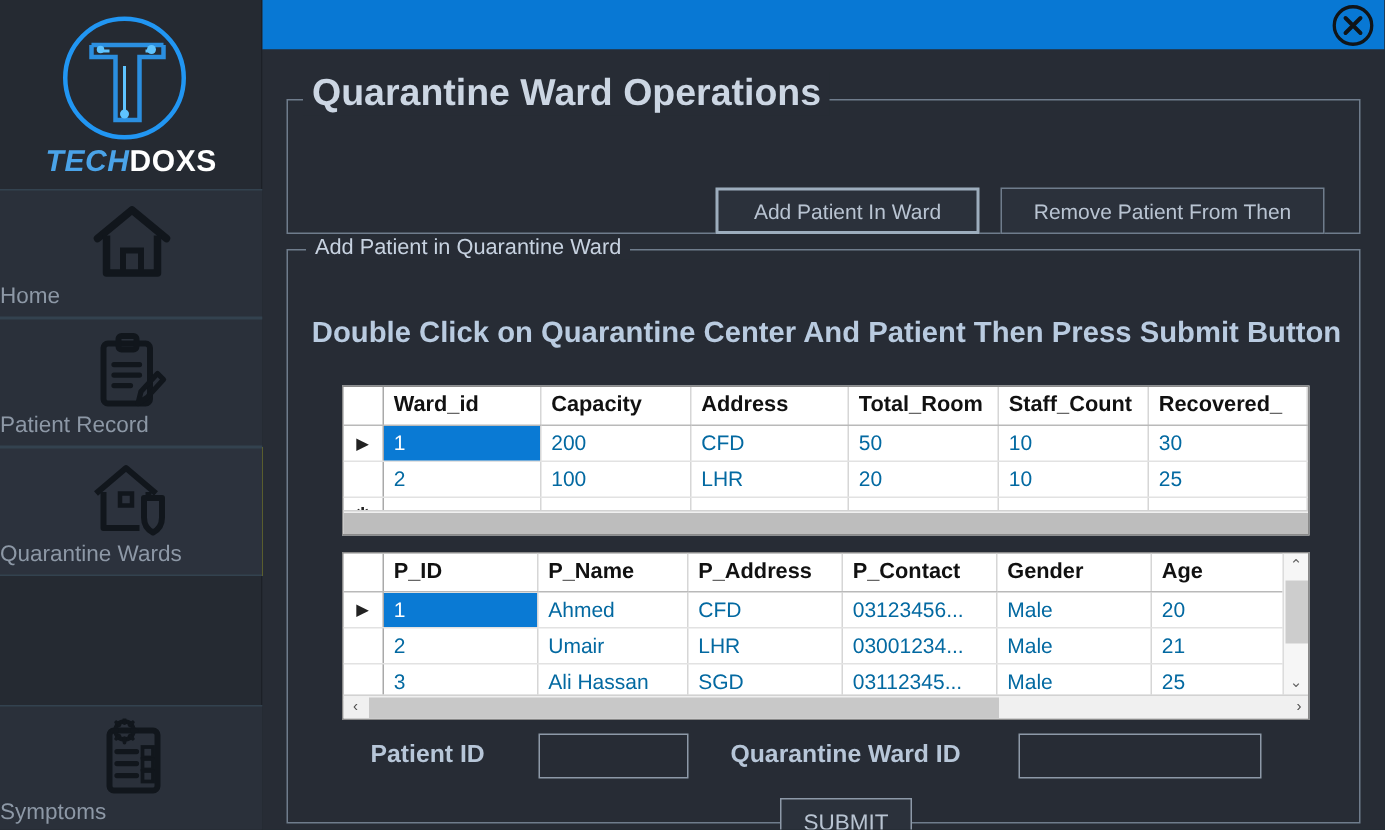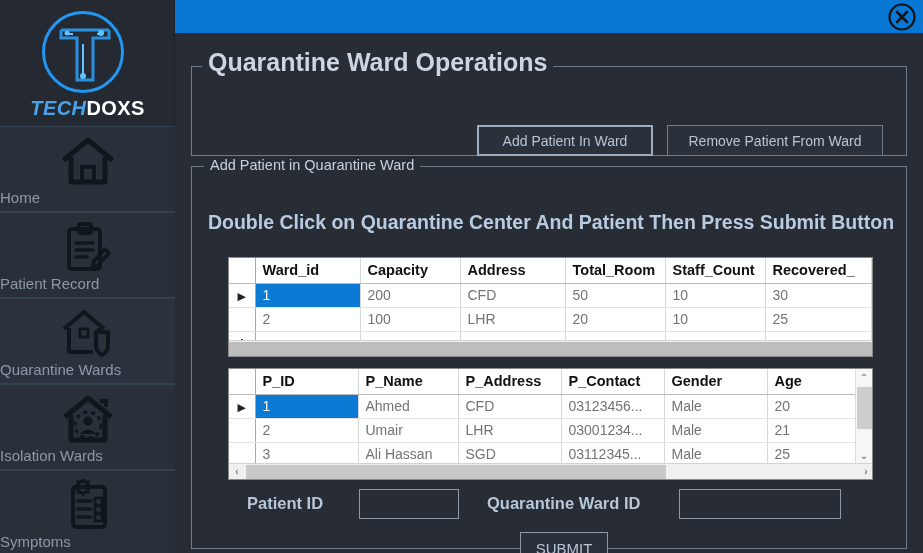--- a/index.html
+++ b/index.html
@@ -165,21 +165,21 @@
     font-weight: bold;
     text-align: left;
     padding: 4px 0 5px 7px;
     border-right: 1px solid #d6d6d6;
     border-bottom: 1px solid #b9b9b9;
     white-space: nowrap;
     overflow: hidden;
   }
   .grid td {
     font-size: 14px;
-    color: #737373;
+    color: #0369a1;
     padding: 3px 0 4px 7px;
     border-right: 1px solid #d6d6d6;
     border-bottom: 1px solid #e2e2e2;
     white-space: nowrap;
     overflow: hidden;
     height: 23px;
   }
   .grid th.rowhdr, .grid td.rowhdr {
     width: 26px;
     padding: 0;
@@ -321,33 +321,20 @@
         <path d="M9 21 V45 H33" fill="none" stroke="#11161c" stroke-width="4" stroke-linejoin="round"></path>
         <path d="M39 21 V26" fill="none" stroke="#11161c" stroke-width="4"></path>
         <rect x="20" y="22" width="8" height="8" fill="none" stroke="#11161c" stroke-width="3"></rect>
         <path d="M36 25 L48 25 L48 38 Q48 45 42 48 Q36 45 36 38 Z" fill="none" stroke="#11161c" stroke-width="4" stroke-linejoin="round"></path>
       </svg>
     </div>
     <div class="nav-label">Quarantine Wards</div>
   </div>
   <div class="nav-active-bar" style="top:298px;height:86px"></div>
 
-  <div class="nav-item" style="top:384px">
-    <div class="nav-icon">
-      <svg width="56" height="52" viewBox="0 0 56 52">
-        <path d="M5 24 L28 5 L51 24" fill="none" stroke="#11161c" stroke-width="5" stroke-linejoin="round"></path>
-        <path d="M11 22 V47 H45 V22" fill="none" stroke="#11161c" stroke-width="5" stroke-linejoin="round"></path>
-        <path d="M40 8 H46 V14" fill="none" stroke="#11161c" stroke-width="4"></path>
-        <circle cx="28" cy="32" r="13" fill="none" stroke="#11161c" stroke-width="3" stroke-dasharray="4 4"></circle>
-        <circle cx="28" cy="28" r="4.5" fill="#11161c"></circle>
-        <path d="M20 41 Q28 32 36 41 Z" fill="#11161c"></path>
-      </svg>
-    </div>
-    <div class="nav-label">Isolation Wards</div>
-  </div>
 
   <div class="nav-item" style="top:470px">
     <div class="nav-icon">
       <svg width="54" height="52" viewBox="0 0 54 52">
         <rect x="12" y="8" width="32" height="40" rx="3" fill="none" stroke="#11161c" stroke-width="4"></rect>
         <path d="M17 22 H30 M17 30 H30 M17 38 H30" stroke="#11161c" stroke-width="3.5" stroke-linecap="round"></path>
         <rect x="34" y="19" width="7" height="7" fill="none" stroke="#11161c" stroke-width="2.5"></rect>
         <rect x="34" y="27" width="7" height="7" fill="none" stroke="#11161c" stroke-width="2.5"></rect>
         <rect x="34" y="35" width="7" height="7" fill="none" stroke="#11161c" stroke-width="2.5"></rect>
         <circle cx="22" cy="8" r="6" fill="none" stroke="#11161c" stroke-width="3"></circle>
@@ -365,21 +352,21 @@
       <path d="M10 10 L20 20 M20 10 L10 20" stroke="#101418" stroke-width="2.6" stroke-linecap="round"></path>
     </svg>
   </div>
 </div>
 
 <div id="main">
 
   <div class="groupbox" id="gb-ops">
     <div class="gb-title">Quarantine Ward Operations</div>
     <button class="op-btn" id="btn-add-patient">Add Patient In Ward</button>
-    <button class="op-btn" id="btn-remove-patient">Remove Patient From Ward</button>
+    <button class="op-btn" id="btn-remove-patient">Remove Patient From Then</button>
   </div>
 
   <div class="groupbox" id="gb-add">
     <div class="gb-title">Add Patient  in Quarantine Ward</div>
     <div id="instruction">Double Click on Quarantine Center And Patient Then Press Submit Button</div>
 
     <div class="grid" id="grid-wards">
       <table>
         <thead>
             <tr>

